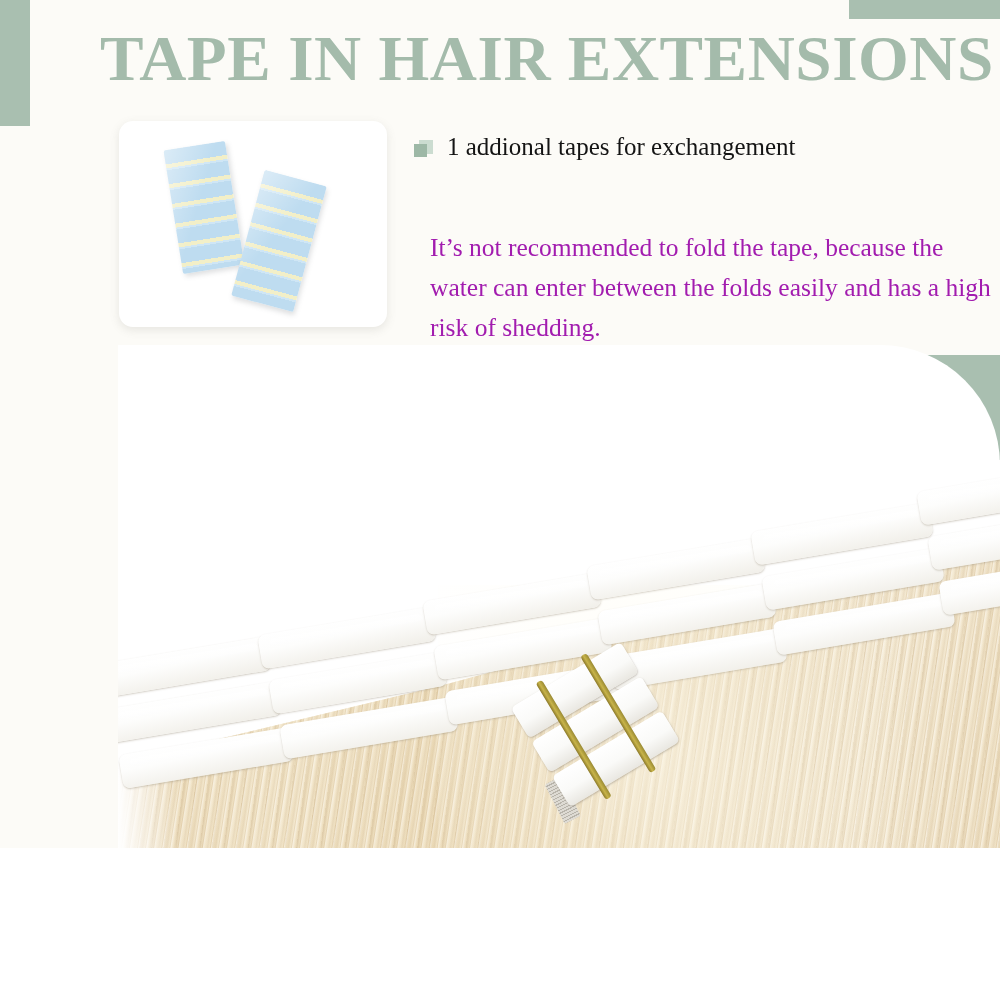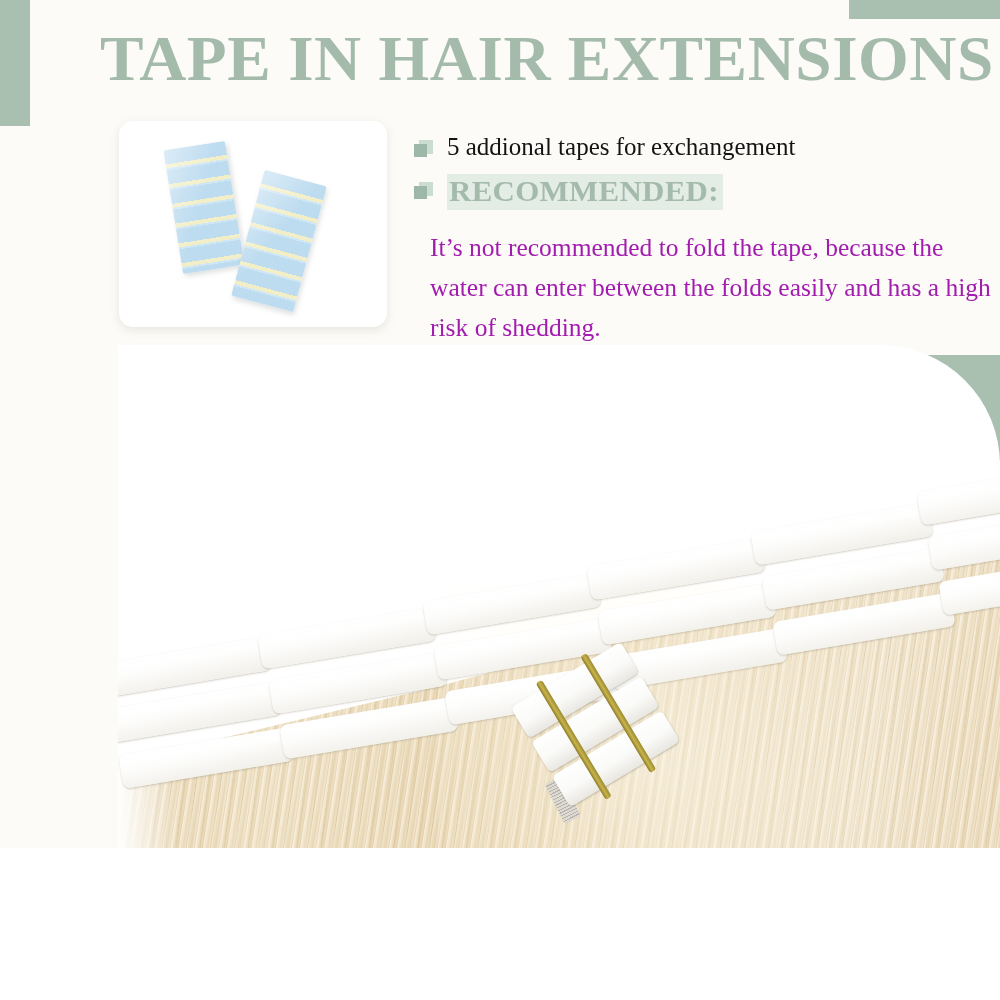--- a/index.html
+++ b/index.html
@@ -281,30 +281,23 @@
     <div class="tape-strip b"></div>
   </div>
 
   <div class="features">
 
     <div class="feature-row first">
       <span class="bullet-marker">
         <i class="back"></i>
           <i class="front"></i>
       </span>
-      <span class="feature-text">5 addional tapes for exchangement</span>
+      <span class="feature-text">1 addional tapes for exchangement</span>
     </div>
 
-    <div class="feature-row">
-      <span class="bullet-marker">
-        <i class="back"></i>
-          <i class="front"></i>
-      </span>
-      <span class="rec-heading">RECOMMENDED:</span>
-    </div>
 
   </div>
 
   <div class="rec-body">It’s not recommended to fold the tape, because the water can enter between the folds easily and has a high risk of shedding.</div>
 
   <div class="photo-panel">
 
     <div class="hair"></div>
     <div class="hair-left-fade"></div>
     <div class="hair-sheen"></div>

